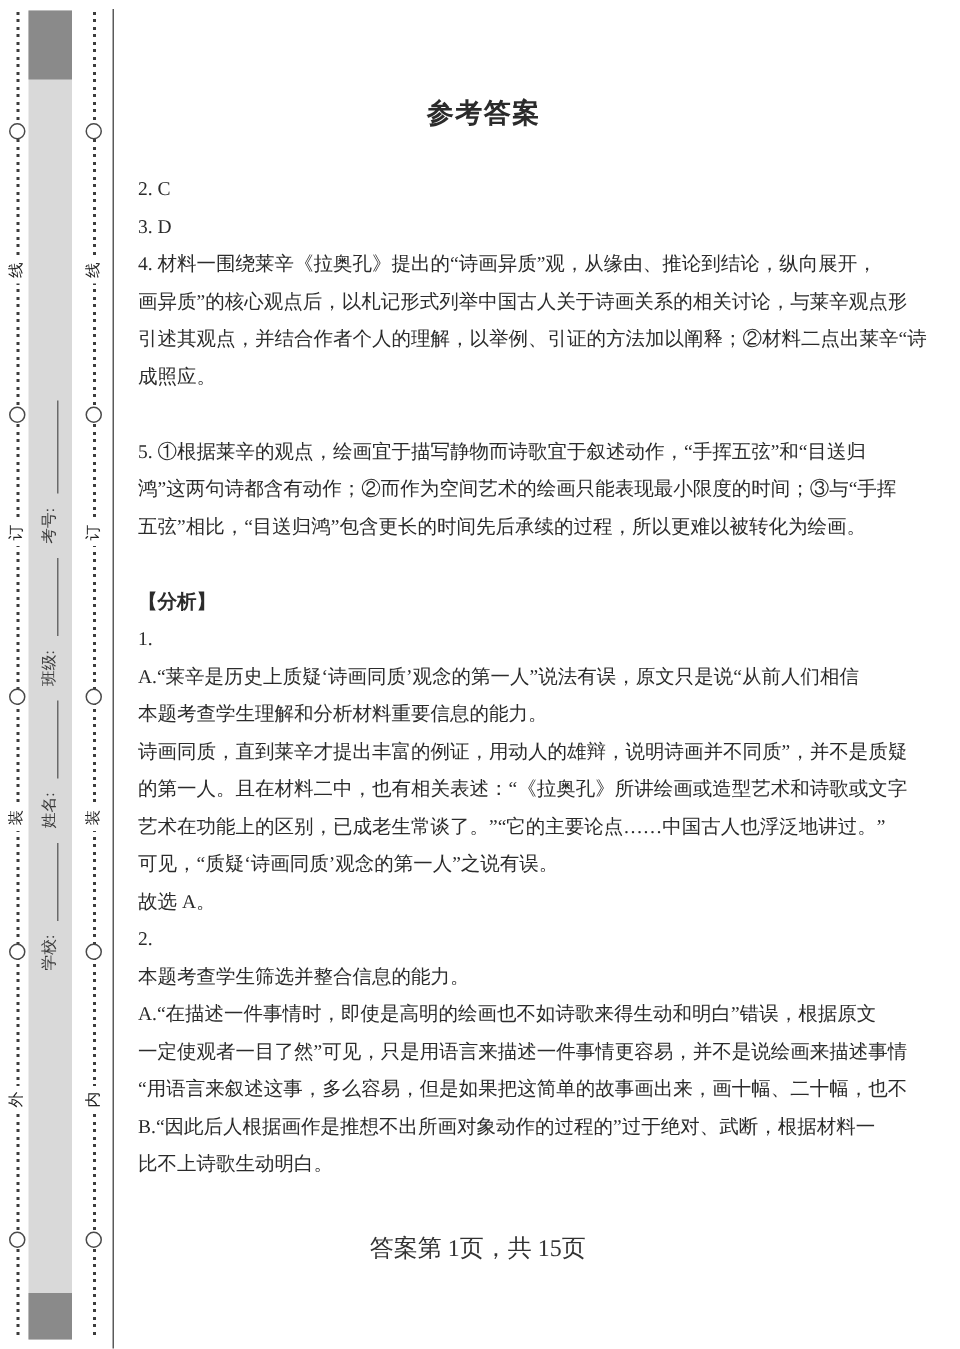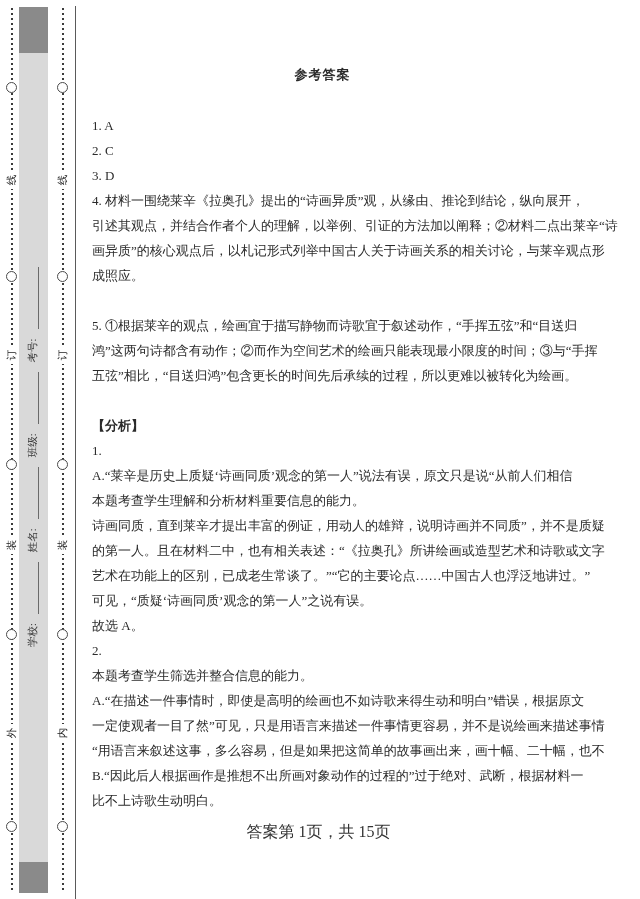--- a/index.html
+++ b/index.html
@@ -69,21 +69,21 @@
     background: #5a5a5a;
   }
 
   
   .content {
     position: absolute; left: 92px; top: 62px; width: 505px;
     font-size: 13px;
   }
   .title-line {
     height: 26px; line-height: 26px;
-    text-align: center; font-weight: bold; font-size: 13px;
+    text-align: center; font-weight: bold; font-size: 18px;
     transform: translateX(-22px);
     letter-spacing: 1px;
   }
   .line {
     height: 25px; line-height: 25px;
     white-space: nowrap;
   }
   .line.bold { font-weight: bold; }
 
   .footer {
@@ -138,26 +138,25 @@
     </div>
   </div>
 
   <div class="page-rule"></div>
 </div>
 
 <div class="content">
   <div class="title-line">参考答案</div>
   <div class="line"></div>
   <div>
-      <div class="line">1. A</div>
       <div class="line">2. C</div>
       <div class="line">3. D</div>
       <div class="line">4. 材料一围绕莱辛《拉奥孔》提出的“诗画异质”观，从缘由、推论到结论，纵向展开，</div>
+      <div class="line">画异质”的核心观点后，以札记形式列举中国古人关于诗画关系的相关讨论，与莱辛观点形</div>
       <div class="line">引述其观点，并结合作者个人的理解，以举例、引证的方法加以阐释；②材料二点出莱辛“诗</div>
-      <div class="line">画异质”的核心观点后，以札记形式列举中国古人关于诗画关系的相关讨论，与莱辛观点形</div>
       <div class="line">成照应。</div>
       <div class="line"></div>
       <div class="line">5. ①根据莱辛的观点，绘画宜于描写静物而诗歌宜于叙述动作，“手挥五弦”和“目送归</div>
       <div class="line">鸿”这两句诗都含有动作；②而作为空间艺术的绘画只能表现最小限度的时间；③与“手挥</div>
       <div class="line">五弦”相比，“目送归鸿”包含更长的时间先后承续的过程，所以更难以被转化为绘画。</div>
       <div class="line"></div>
       <div class="line bold">【分析】</div>
       <div class="line">1.</div>
       <div class="line">A.“莱辛是历史上质疑‘诗画同质’观念的第一人”说法有误，原文只是说“从前人们相信</div>
       <div class="line">本题考查学生理解和分析材料重要信息的能力。</div>

